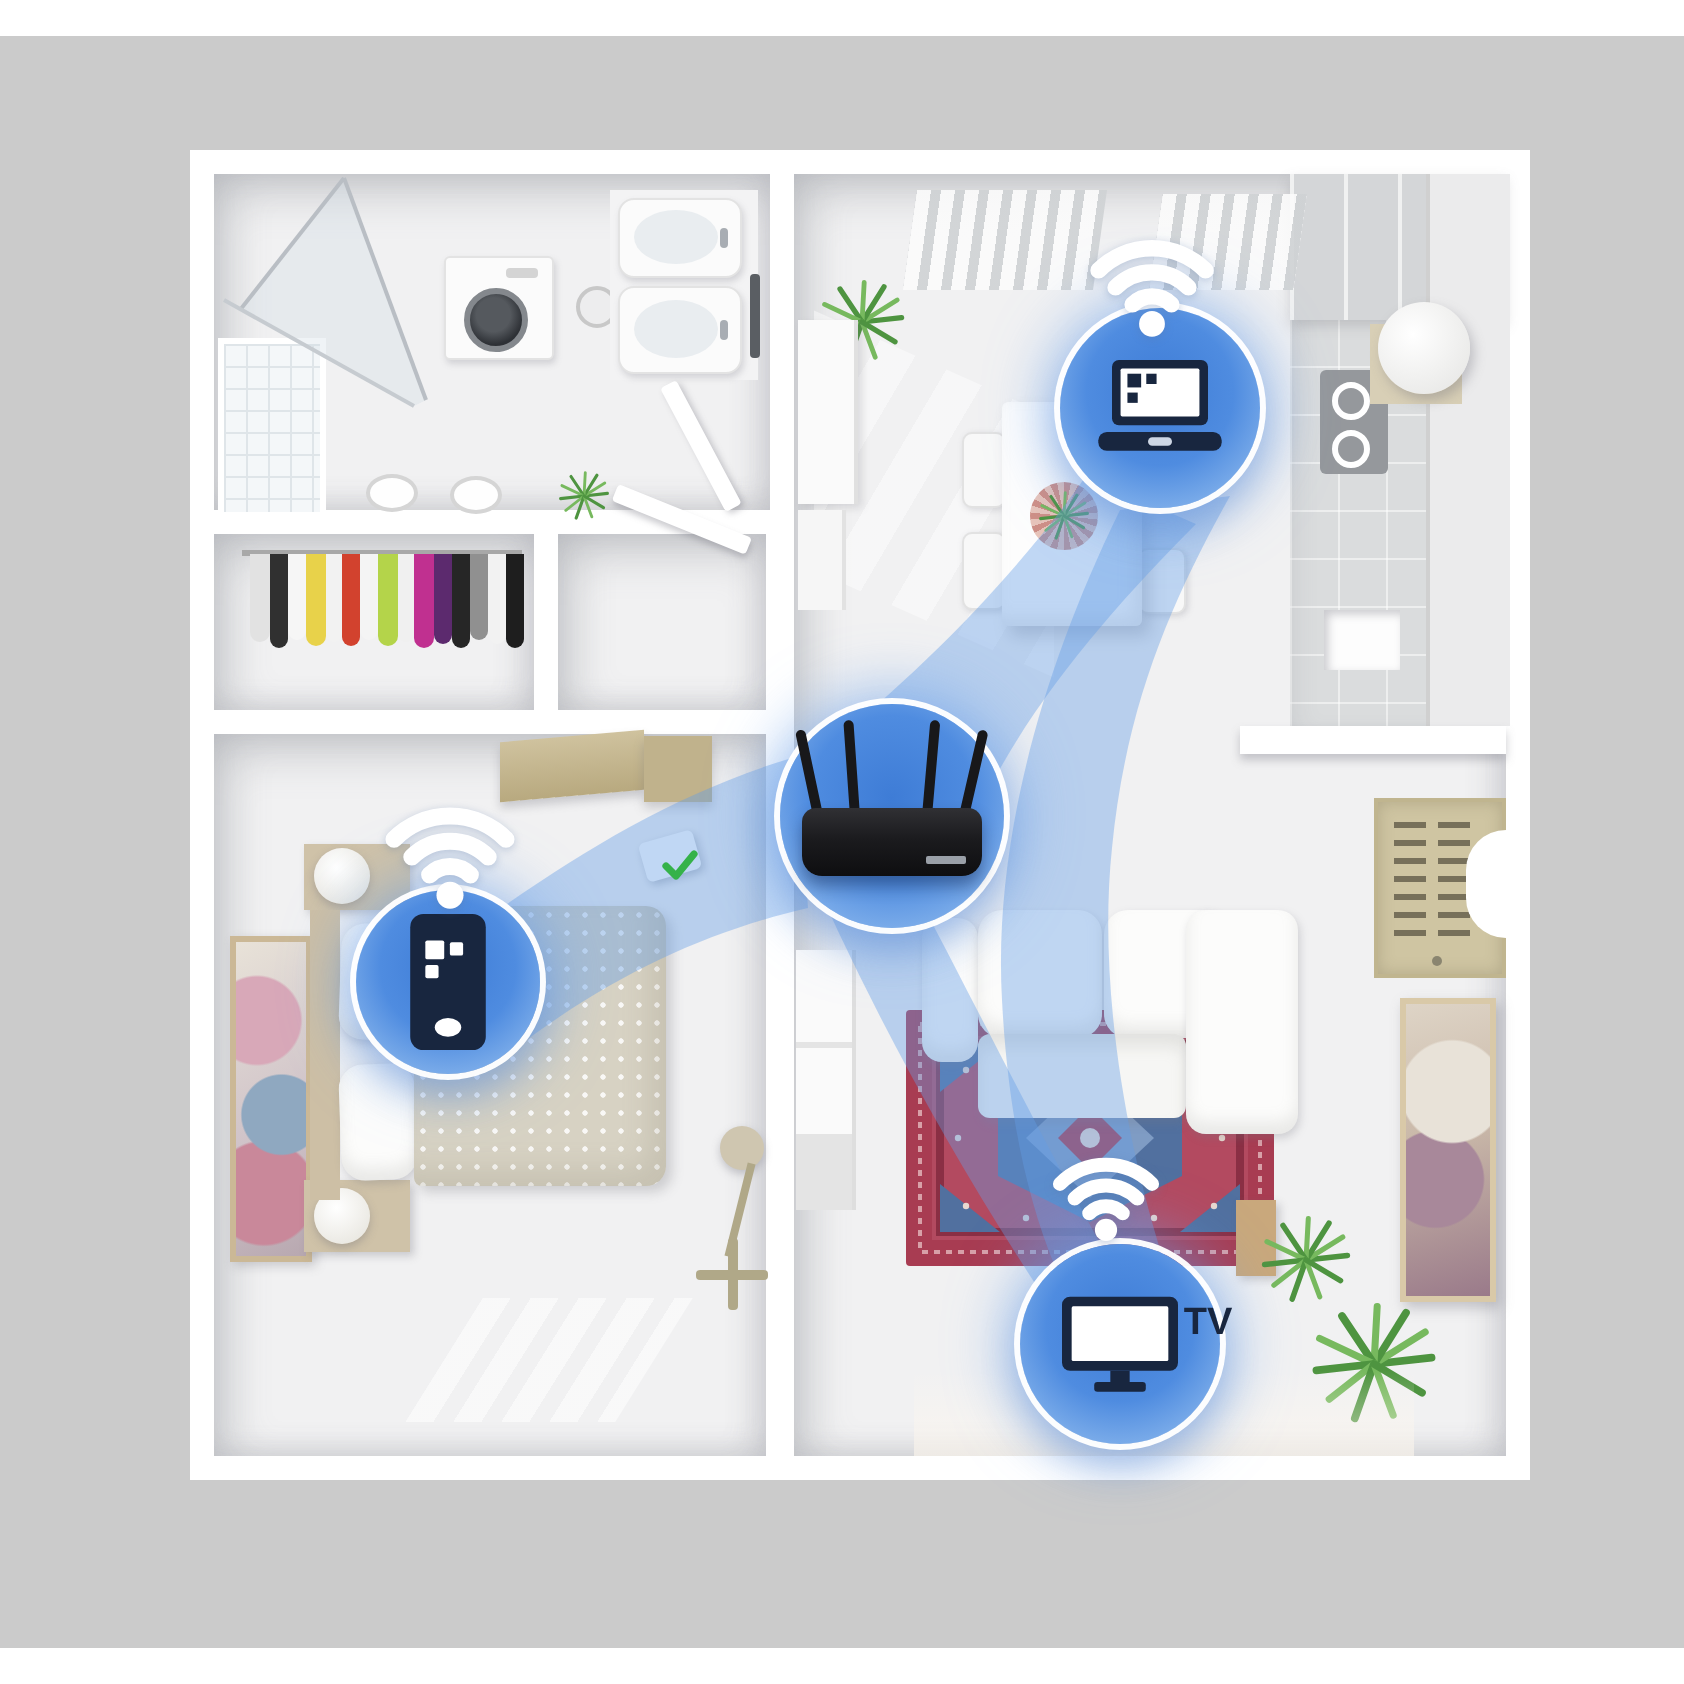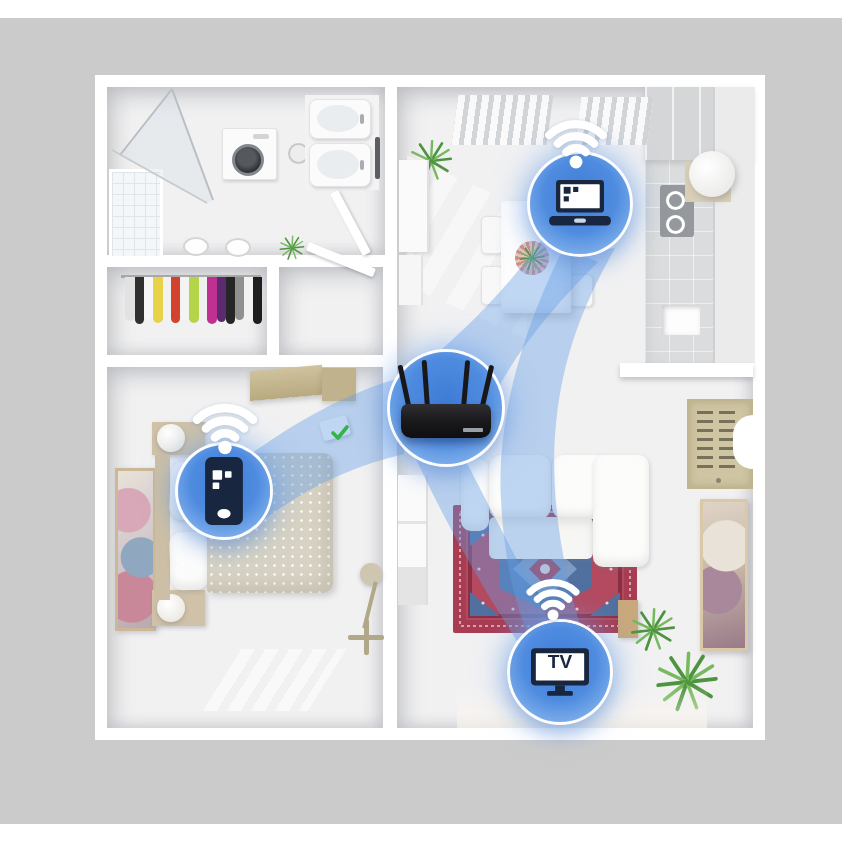--- a/index.html
+++ b/index.html
@@ -23,21 +23,21 @@
   .wifi{position:absolute;z-index:7;filter:drop-shadow(0 1px 2px rgba(90,120,170,.35));}
   .beams{position:absolute;left:0;top:0;z-index:4;pointer-events:none;}
   .palm-svg{position:absolute;overflow:visible;}
   .lamp{position:absolute;border-radius:50%;background:radial-gradient(circle at 40% 35%,#ffffff,#e4e2da);
         box-shadow:0 2px 4px rgba(110,110,120,.35);}
   .cushion{position:absolute;background:#fcfcfb;border-radius:12px;
            box-shadow:inset 0 -6px 8px rgba(150,150,145,.18), 1px 2px 4px rgba(120,120,130,.28);}
   .chair{position:absolute;background:#f8f8f8;border:1px solid #e2e2e2;border-radius:5px;
          box-shadow:1px 1px 3px rgba(120,120,130,.25);}
   .door{position:absolute;background:#ffffff;box-shadow:1px 2px 3px rgba(110,110,120,.35);border-radius:2px;}
-  .tv-label{position:absolute;color:#18263f;font-weight:800;font-size:19px;letter-spacing:0px;}
+  .tv-label{position:absolute;color:#18263f;font-weight:800;font-size:19px;letter-spacing:0px;padding-left:44px;}
 </style>
 </head>
 <body>
 
 <div id="stage">
 
   <svg width="0" height="0" style="position:absolute">
     <defs>
       <symbol id="wifi" viewBox="0 0 100 74">
         <path d="M38.7 54.7 A16 16 0 0 1 61.3 54.7" fill="none" stroke="#fff" stroke-width="9.5" stroke-linecap="round"></path>

